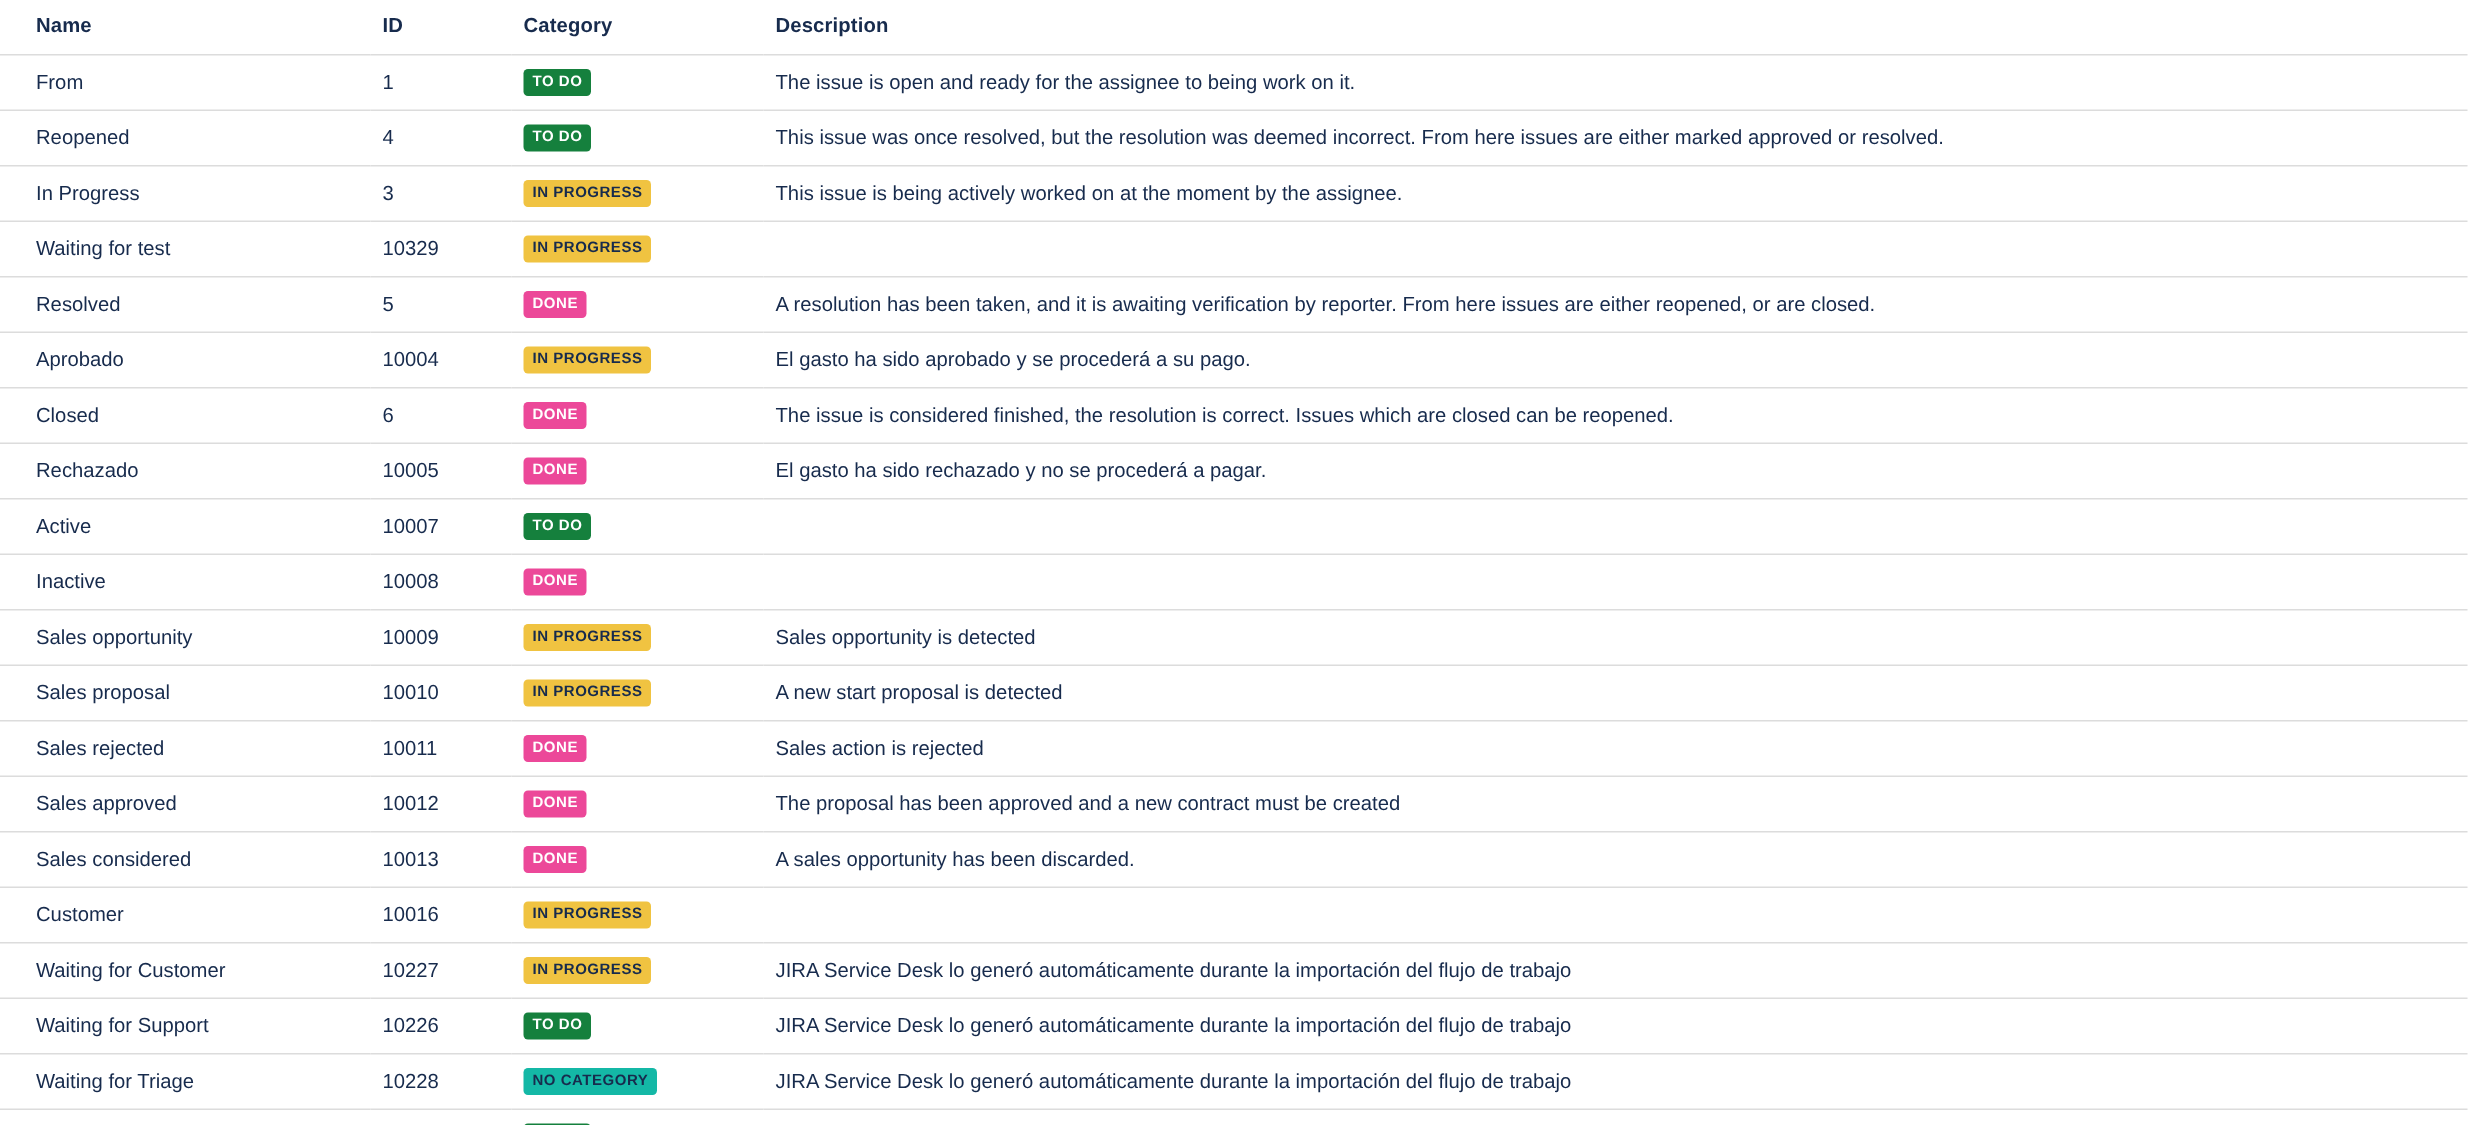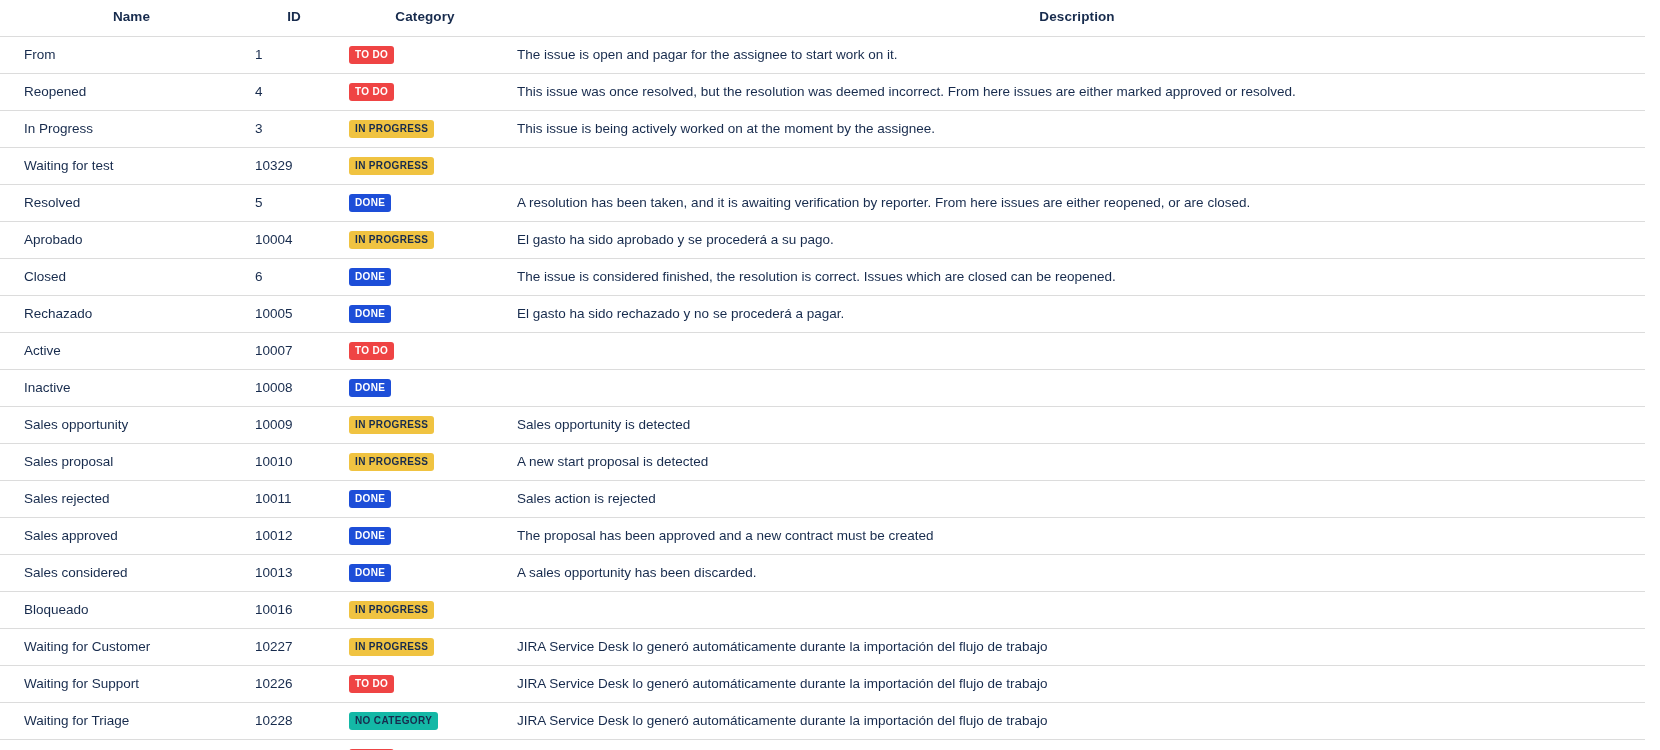--- a/index.html
+++ b/index.html
@@ -16,21 +16,21 @@
   }
 
   .statuses-table {
     width: 1645px;
     border-collapse: collapse;
     margin: 0;
     table-layout: fixed;
   }
 
   .statuses-table th {
-    text-align: center;
+    text-align: left;
     font-size: 13.5px;
     font-weight: bold;
     color: #172b4d;
     padding: 0 8px 12px 8px;
     border-bottom: 1px solid #dcdcdc;
     vertical-align: bottom;
     letter-spacing: 0.1px;
   }
 
   .statuses-table td {
@@ -61,29 +61,29 @@
     font-weight: bold;
     letter-spacing: 0.35px;
     line-height: 1;
     padding: 4px 6px 4px 6px;
     border-radius: 3px;
     text-transform: uppercase;
     vertical-align: middle;
     white-space: nowrap;
   }
   .badge-todo {
-    background: #ef4444;
+    background: #15803d;
     color: #ffffff;
   }
   .badge-inprogress {
     background: #f0c341;
     color: #172b4d;
   }
   .badge-done {
-    background: #1d4ed8;
+    background: #ec4899;
     color: #ffffff;
   }
   .badge-none {
     background: #14b8a6;
     color: #172b4d;
   }
   .desc-cell { color: #253858; }
 </style>
 </head>
 <body>
@@ -95,21 +95,21 @@
       <th class="col-id">ID</th>
       <th class="col-cat">Category</th>
       <th class="col-desc">Description</th>
     </tr>
   </thead>
   <tbody id="table-body">
       <tr>
         <td class="col-name">From</td>
         <td class="col-id">1</td>
         <td class="col-cat"><span class="badge badge-todo">TO DO</span></td>
-        <td class="col-desc desc-cell">The issue is open and pagar for the assignee to start work on it.</td>
+        <td class="col-desc desc-cell">The issue is open and ready for the assignee to being work on it.</td>
       </tr>
       <tr>
         <td class="col-name">Reopened</td>
         <td class="col-id">4</td>
         <td class="col-cat"><span class="badge badge-todo">TO DO</span></td>
         <td class="col-desc desc-cell">This issue was once resolved, but the resolution was deemed incorrect. From here issues are either marked approved or resolved.</td>
       </tr>
       <tr>
         <td class="col-name">In Progress</td>
         <td class="col-id">3</td>
@@ -182,21 +182,21 @@
         <td class="col-cat"><span class="badge badge-done">DONE</span></td>
         <td class="col-desc desc-cell">The proposal has been approved and a new contract must be created</td>
       </tr>
       <tr>
         <td class="col-name">Sales considered</td>
         <td class="col-id">10013</td>
         <td class="col-cat"><span class="badge badge-done">DONE</span></td>
         <td class="col-desc desc-cell">A sales opportunity has been discarded.</td>
       </tr>
       <tr>
-        <td class="col-name">Bloqueado</td>
+        <td class="col-name">Customer</td>
         <td class="col-id">10016</td>
         <td class="col-cat"><span class="badge badge-inprogress">IN PROGRESS</span></td>
         <td class="col-desc desc-cell"></td>
       </tr>
       <tr>
         <td class="col-name">Waiting for Customer</td>
         <td class="col-id">10227</td>
         <td class="col-cat"><span class="badge badge-inprogress">IN PROGRESS</span></td>
         <td class="col-desc desc-cell">JIRA Service Desk lo generó automáticamente durante la importación del flujo de trabajo</td>
       </tr>

